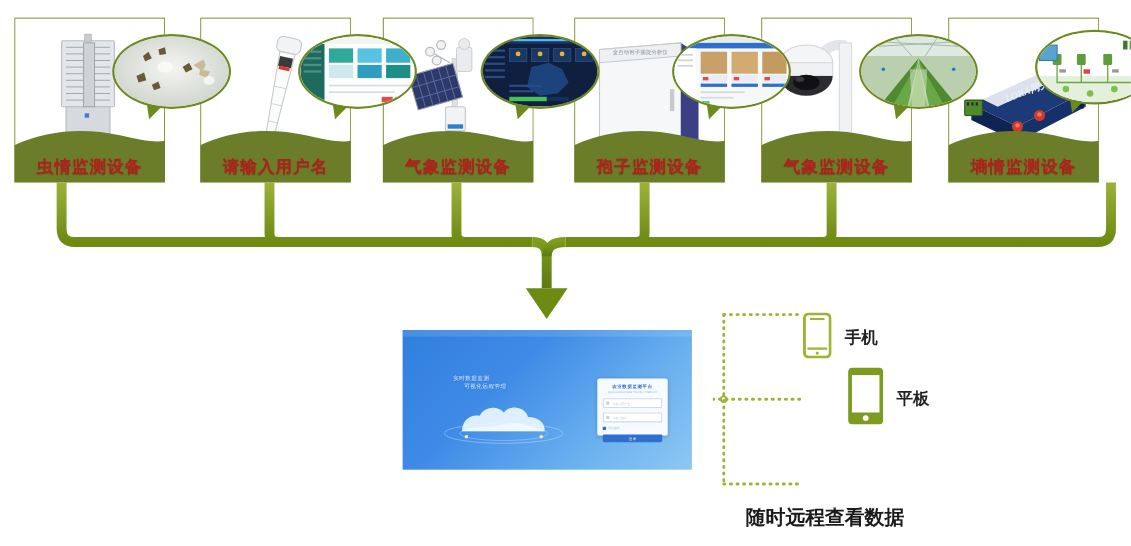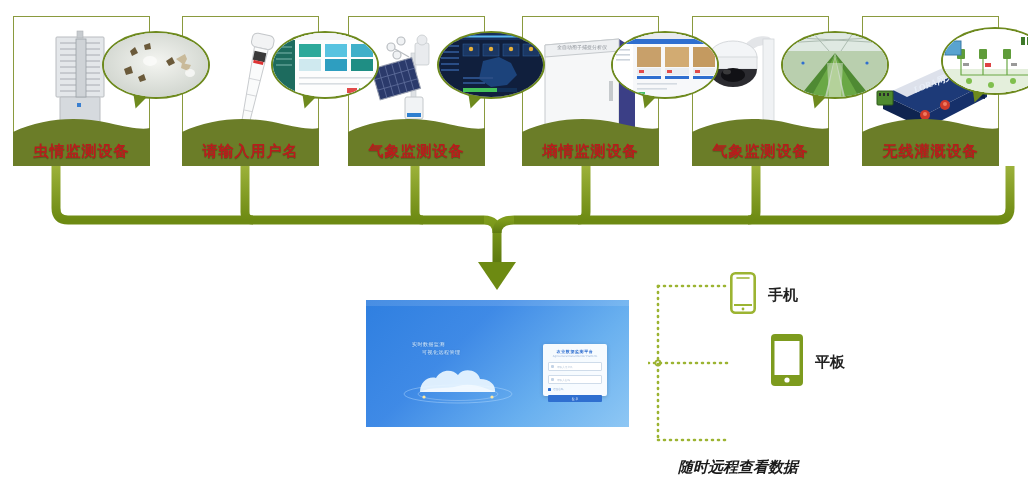--- a/index.html
+++ b/index.html
@@ -117,21 +117,21 @@
 
   
   .terminals{position:absolute;left:648px;top:268px;width:380px;height:220px;}
   .term-row{position:absolute;display:flex;align-items:center;}
   .term-label{
     font-size:15px;color:#222;font-weight:bold;margin-left:12px;white-space:nowrap;
     font-family:"DejaVu Sans","Liberation Sans",sans-serif;
   }
   .caption{
     position:absolute;left:678px;top:458px;
-    font-size:15px;color:#1a1a1a;font-weight:bold;white-space:nowrap;font-style:italic;
+    font-size:18px;color:#1a1a1a;font-weight:bold;white-space:nowrap;
   }
 </style>
 </head>
 <body>
 
 <div class="stage">
 
   <div class="card" style="left:13px;">
     <div class="card-photo">
       <svg viewBox="0 0 137 150" width="137" height="150">
@@ -351,21 +351,21 @@
             <line x1="88" y1="120" x2="88" y2="142"></line>
           <line x1="18" y1="142" x2="100" y2="140"></line>
         </g>
       </svg>
     </div>
     <div class="wave">
       <svg viewBox="0 0 137 52" preserveAspectRatio="none">
         <path d="M0,18 C30,4 64,2 96,9 C114,13 128,16 137,14 L137,52 L0,52 Z" fill="#6b7d28"></path>
       </svg>
     </div>
-    <div class="card-label">墒情监测设备</div>
+    <div class="card-label">孢子监测设备</div>
     <div class="bubble" style="left:88px;top:14px;">
       <div class="inner">
         <svg viewBox="0 0 104 64" width="104" height="64">
           <rect width="104" height="64" fill="#f7f8fa"></rect>
           <rect x="0" y="0" width="104" height="6" fill="#e8ebee"></rect>
           <rect x="0" y="6" width="104" height="5" fill="#2f6fd0"></rect>
           <rect x="0" y="11" width="20" height="53" fill="#ffffff"></rect>
           <g fill="#cdd4dc">
               <rect x="3" y="16" width="14" height="1.6"></rect>
               <rect x="3" y="21" width="14" height="1.6"></rect>
@@ -481,21 +481,21 @@
           <circle cx="82" cy="81" r="2" fill="#f07a60"></circle>
           <path d="M110 58 L122 62 L122 76 L110 72 Z" fill="#0d1f45"></path>
         </g>
       </svg>
     </div>
     <div class="wave">
       <svg viewBox="0 0 137 52" preserveAspectRatio="none">
         <path d="M0,18 C30,4 64,2 96,9 C114,13 128,16 137,14 L137,52 L0,52 Z" fill="#6b7d28"></path>
       </svg>
     </div>
-    <div class="card-label">无线灌溉设备</div>
+    <div class="card-label">墒情监测设备</div>
     <div class="bubble" style="left:78px;top:10px;">
       <div class="inner">
         <svg viewBox="0 0 104 64" width="104" height="64">
           <rect width="104" height="64" fill="#ffffff"></rect>
           <rect x="0" y="40" width="104" height="24" fill="#e4efdc"></rect>
           <g stroke="#6aa845" stroke-width="1.2" fill="none">
             <path d="M18 30 L18 46 L92 46 L92 24"></path>
             <path d="M40 30 L40 46"></path>
               <path d="M64 30 L64 46"></path>
           </g>
@@ -604,21 +604,21 @@
     <svg width="380" height="220" style="position:absolute;left:0;top:0;">
       <g stroke="#9cb432" stroke-width="2.6" stroke-dasharray="1 5" stroke-linecap="round" fill="none">
         <path d="M10 18 L10 172"></path>
         <path d="M10 18 L82 18"></path>
         <path d="M0 95 L82 95"></path>
         <path d="M10 172 L82 172"></path>
       </g>
       <circle cx="10" cy="95" r="2.6" fill="none" stroke="#9cb432" stroke-width="1.6"></circle>
     </svg>
 
-    <div class="term-row" style="left:82px;top:4px;">
+    <div class="term-row" style="left:82px;top:16px;">
       <span>
         <svg width="26" height="42" viewBox="0 0 26 42">
           <rect x="1.3" y="1.3" width="23.4" height="39.4" rx="4" fill="none" stroke="#9cb432" stroke-width="2.6"></rect>
           <line x1="7" y1="6" x2="19" y2="6" stroke="#9cb432" stroke-width="1.6" stroke-linecap="round"></line>
           <line x1="4" y1="33" x2="22" y2="33" stroke="#9cb432" stroke-width="2"></line>
           <circle cx="13" cy="37" r="1.4" fill="#9cb432"></circle>
         </svg>
       </span>
       <span class="term-label">手机</span>
     </div>

